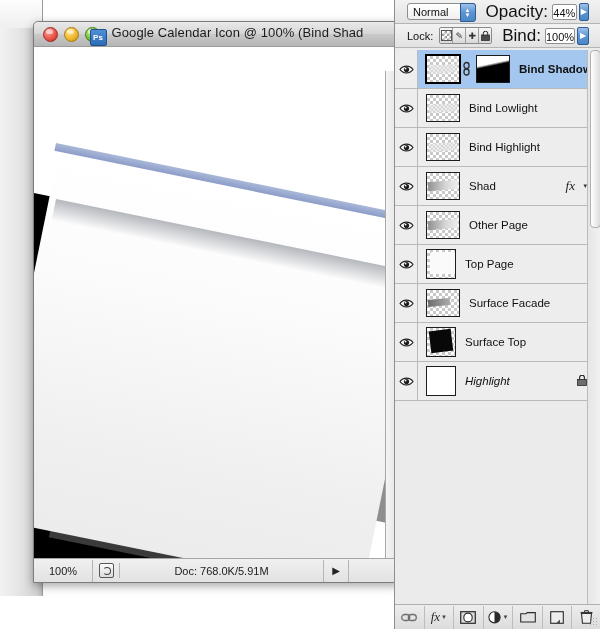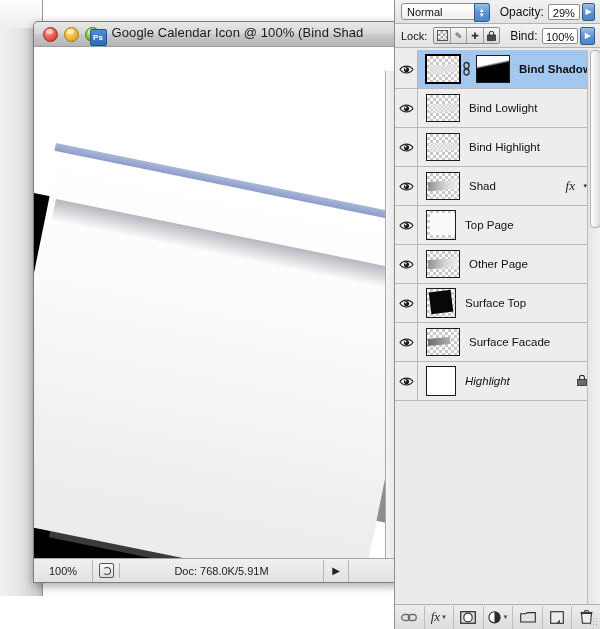--- a/index.html
+++ b/index.html
@@ -89,33 +89,33 @@
     background:linear-gradient(180deg,#fbfbfb,#dcdcdc);position:relative;}
   .sb-prev .glyph::after{content:"";position:absolute;left:3px;top:3px;width:6px;height:6px;
     border-radius:50%;border:1px solid #444;border-left-color:transparent;}
   .sb-doc{flex:1;text-align:center;}
   .sb-arrow{width:24px;text-align:center;border-left:1px solid #b5b5b5;
     border-right:1px solid #b5b5b5;font-size:10px;line-height:22px;}
 
   
   .panel{position:absolute;left:394px;top:0;width:206px;height:629px;
     background:#ebebeb;border-left:1px solid #8e8e8e;}
-  .panel-row{display:flex;align-items:center;height:23px;padding:0 6px;
+  .panel-row{display:flex;align-items:center;height:23px;padding:0 12px;
     background:linear-gradient(180deg,#f2f2f2 0%,#e2e2e2 100%);
     border-bottom:1px solid #b4b4b4;}
   .blend-select{width:104px;height:17px;border:1px solid #8f8f8f;border-radius:3px;
     background:linear-gradient(180deg,#ffffff 0%,#f0f0f0 100%);
     font-size:11px;color:#111;display:flex;align-items:center;padding-left:5px;
     position:relative;box-sizing:border-box;}
   .blend-stepper{position:absolute;right:-1px;top:-1px;width:14px;height:17px;
     border:1px solid #2d5b92;border-radius:0 3px 3px 0;
     background:linear-gradient(180deg,#9dc2ea 0%,#5b94d2 50%,#4b86c8 100%);
     display:flex;flex-direction:column;align-items:center;justify-content:center;
     color:#fff;font-size:6px;line-height:5px;}
-  .opacity-label{font-size:12px;color:#111;margin-left:10px;}
+  .opacity-label{font-size:17px;color:#111;margin-left:10px;}
   .numfield{width:38px;height:16px;border:1px solid #8f8f8f;border-radius:2px;
     background:#fff;font-size:11px;color:#111;text-align:center;line-height:16px;
     margin-left:4px;box-sizing:border-box;}
   .numarrow{width:13px;height:16px;margin-left:2px;border:1px solid #2d5b92;border-radius:2px;
     background:linear-gradient(180deg,#9dc2ea 0%,#5b94d2 50%,#4b86c8 100%);
     color:#fff;font-size:8px;line-height:15px;text-align:center;}
   .lock-label{font-size:11px;color:#111;}
   .lock-group{display:flex;margin-left:6px;border:1px solid #8a8a8a;border-radius:2px;overflow:hidden;}
   .lockbtn{width:16px;height:15px;background:linear-gradient(180deg,#f6f6f6,#d9d9d9);
     border-right:1px solid #9e9e9e;display:flex;align-items:center;justify-content:center;
@@ -245,21 +245,21 @@
 
     <div class="panel-row">
       <div class="blend-select">
         <span>Normal</span>
         <span class="blend-stepper">
           <span>▲</span>
             <span>▼</span>
         </span>
       </div>
       <span class="opacity-label">Opacity:</span>
-      <span class="numfield">29%</span>
+      <span class="numfield">44%</span>
       <span class="numarrow">▶</span>
     </div>
 
     <div class="panel-row">
       <span class="lock-label">Lock:</span>
       <span class="lock-group">
         <span class="lockbtn">
             <span class="checker"></span>
           </span>
         <span class="lockbtn">✎</span>
@@ -361,75 +361,75 @@
           <div class="eye-cell">
             <span class="eye">
               <svg width="15" height="11" viewBox="0 0 15 11">
                 <path d="M1 5.5 C4 1, 11 1, 14 5.5 C11 10, 4 10, 1 5.5 Z" fill="#f7f7f7" stroke="#1c1c1c" stroke-width="1.1"></path>
                 <circle cx="7.5" cy="5.5" r="2.6" fill="#1c1c1c"></circle>
                 <circle cx="6.6" cy="4.6" r="0.9" fill="#fff"></circle>
               </svg>
             </span>
           </div>
           <div class="layer-body">
+            <span class="thumb">
+              <span class="t-strip-grad"></span>
+            </span>
+            <span class="layer-name">Other Page</span>
+          </div>
+        </div>
+        <div class="layer-row">
+          <div class="eye-cell">
+            <span class="eye">
+              <svg width="15" height="11" viewBox="0 0 15 11">
+                <path d="M1 5.5 C4 1, 11 1, 14 5.5 C11 10, 4 10, 1 5.5 Z" fill="#f7f7f7" stroke="#1c1c1c" stroke-width="1.1"></path>
+                <circle cx="7.5" cy="5.5" r="2.6" fill="#1c1c1c"></circle>
+                <circle cx="6.6" cy="4.6" r="0.9" fill="#fff"></circle>
+              </svg>
+            </span>
+          </div>
+          <div class="layer-body">
             <span class="thumb square">
               <span class="t-page"></span>
             </span>
             <span class="layer-name">Top Page</span>
           </div>
         </div>
         <div class="layer-row">
           <div class="eye-cell">
             <span class="eye">
               <svg width="15" height="11" viewBox="0 0 15 11">
                 <path d="M1 5.5 C4 1, 11 1, 14 5.5 C11 10, 4 10, 1 5.5 Z" fill="#f7f7f7" stroke="#1c1c1c" stroke-width="1.1"></path>
                 <circle cx="7.5" cy="5.5" r="2.6" fill="#1c1c1c"></circle>
                 <circle cx="6.6" cy="4.6" r="0.9" fill="#fff"></circle>
               </svg>
             </span>
           </div>
           <div class="layer-body">
             <span class="thumb">
-              <span class="t-strip-grad"></span>
-            </span>
-            <span class="layer-name">Other Page</span>
+              <span class="t-strip-dark"></span>
+            </span>
+            <span class="layer-name">Surface Facade</span>
           </div>
         </div>
         <div class="layer-row">
           <div class="eye-cell">
             <span class="eye">
               <svg width="15" height="11" viewBox="0 0 15 11">
                 <path d="M1 5.5 C4 1, 11 1, 14 5.5 C11 10, 4 10, 1 5.5 Z" fill="#f7f7f7" stroke="#1c1c1c" stroke-width="1.1"></path>
                 <circle cx="7.5" cy="5.5" r="2.6" fill="#1c1c1c"></circle>
                 <circle cx="6.6" cy="4.6" r="0.9" fill="#fff"></circle>
               </svg>
             </span>
           </div>
           <div class="layer-body">
             <span class="thumb square">
               <span class="t-blackpage"></span>
             </span>
             <span class="layer-name">Surface Top</span>
-          </div>
-        </div>
-        <div class="layer-row">
-          <div class="eye-cell">
-            <span class="eye">
-              <svg width="15" height="11" viewBox="0 0 15 11">
-                <path d="M1 5.5 C4 1, 11 1, 14 5.5 C11 10, 4 10, 1 5.5 Z" fill="#f7f7f7" stroke="#1c1c1c" stroke-width="1.1"></path>
-                <circle cx="7.5" cy="5.5" r="2.6" fill="#1c1c1c"></circle>
-                <circle cx="6.6" cy="4.6" r="0.9" fill="#fff"></circle>
-              </svg>
-            </span>
-          </div>
-          <div class="layer-body">
-            <span class="thumb">
-              <span class="t-strip-dark"></span>
-            </span>
-            <span class="layer-name">Surface Facade</span>
           </div>
         </div>
         <div class="layer-row">
           <div class="eye-cell">
             <span class="eye">
               <svg width="15" height="11" viewBox="0 0 15 11">
                 <path d="M1 5.5 C4 1, 11 1, 14 5.5 C11 10, 4 10, 1 5.5 Z" fill="#f7f7f7" stroke="#1c1c1c" stroke-width="1.1"></path>
                 <circle cx="7.5" cy="5.5" r="2.6" fill="#1c1c1c"></circle>
                 <circle cx="6.6" cy="4.6" r="0.9" fill="#fff"></circle>
               </svg>

